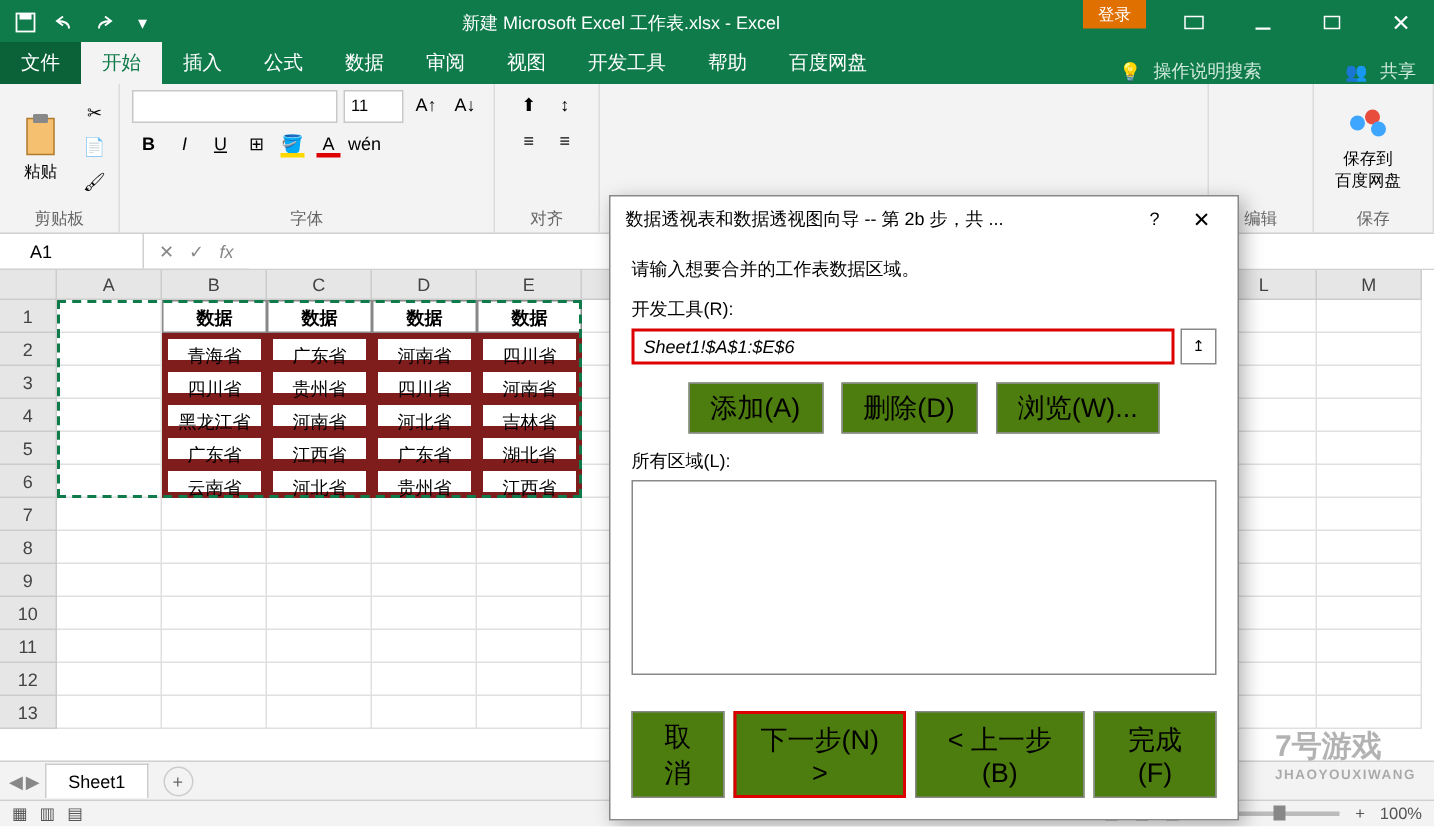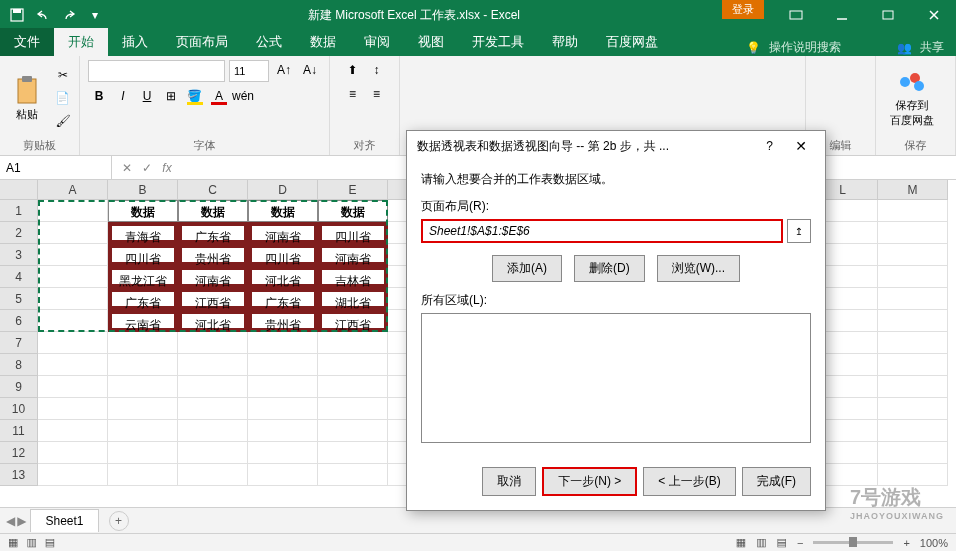--- a/index.html
+++ b/index.html
@@ -30,21 +30,21 @@
 .rgroup .label { text-align: center; font-size: 11px; color: #666; padding-top: 2px; }
 .big-btn { display: flex; flex-direction: column; align-items: center; gap: 2px; padding: 4px 6px; }
 .big-btn .txt { font-size: 11px; }
 .mini-col { display: flex; flex-direction: column; gap: 3px; }
 .font-select { height: 22px; border: 1px solid #c8c8c8; background: #fff; padding: 0 4px; font-size: 11px; display: flex; align-items: center; }
 .fmt-row { display: flex; gap: 2px; }
 .fmt-btn { width: 22px; height: 20px; display: flex; align-items: center; justify-content: center; border: 1px solid transparent; font-size: 12px; }
 
 
 .formula-bar { height: 24px; border-bottom: 1px solid #d0d0d0; display: flex; align-items: center; background: #fff; }
-.name-box { width: 112px; border-right: 1px solid #d0d0d0; padding: 0 6px; font-size: 12px; height: 100%; display: flex; align-items: center; }
+.name-box { width: 96px; border-right: 1px solid #d0d0d0; padding: 0 20px; font-size: 12px; height: 100%; display: flex; align-items: center; }
 .fb-btns { display: flex; gap: 2px; padding: 0 6px; color: #888; }
 .fb-btn { width: 18px; text-align: center; }
 .fb-input { flex: 1; padding: 0 6px; font-size: 12px; height: 100%; border: none; outline: none; }
 
 
 .grid-area { position: relative; background: #fff; height: 340px; overflow: hidden; }
 .col-headers { display: flex; position: absolute; top: 0; left: 0; height: 20px; }
 .corner { width: 38px; height: 20px; background: #e6e6e6; border-right: 1px solid #ccc; border-bottom: 1px solid #ccc; }
 .col-h { width: 70px; height: 20px; background: #e6e6e6; border-right: 1px solid #ccc; border-bottom: 1px solid #ccc; text-align: center; font-size: 12px; line-height: 20px; color: #444; }
 .row-headers { position: absolute; top: 20px; left: 0; }
@@ -73,21 +73,21 @@
 .dlg-title { height: 30px; display: flex; align-items: center; padding: 0 10px; font-size: 12px; }
 .dlg-title .t { flex: 1; }
 .dlg-close { width: 28px; text-align: center; font-size: 14px; }
 .dlg-body { padding: 10px 14px; font-size: 12px; }
 .dlg-body .msg { margin-bottom: 10px; }
 .dlg-body .lbl { margin-bottom: 4px; }
 .range-row { display: flex; gap: 4px; margin-bottom: 12px; }
 .range-input { flex: 1; height: 24px; border: 2px solid #d00; padding: 0 6px; font-size: 12px; display: flex; align-items: center; font-style: italic; }
 .range-btn { width: 24px; height: 24px; border: 1px solid #888; display: flex; align-items: center; justify-content: center; font-size: 10px; }
 .btn-row { display: flex; justify-content: center; gap: 12px; margin-bottom: 10px; }
-.dlg-btn { padding: 4px 14px; border: 1px solid #888; background: #e5e5e5; font-size: 12px; }
+.dlg-btn { padding: 4px 14px; border: 1px solid #888; background: #4d7c0f; font-size: 18px; }
 .list-box { height: 130px; border: 1px solid #888; background: #fff; margin-bottom: 14px; }
 .dlg-footer { display: flex; justify-content: flex-end; gap: 6px; padding: 0 14px 14px; }
 .dlg-footer .dlg-btn.hl { border: 2px solid #d00; }
 
 
 .watermark { position: absolute; right: 12px; bottom: 30px; color: rgba(0,0,0,0.3); font-size: 20px; font-weight: bold; pointer-events: none; }
 .watermark .sub { font-size: 9px; display: block; letter-spacing: 1px; }
 
 svg { display: block; }
 </style>
@@ -137,21 +137,20 @@
           <path d="M2 2 L10 10 M10 2 L2 10" stroke="#fff" stroke-width="1.5"></path>
         </svg>
       </span>
   </div>
 </div>
 
 <div class="menu-tabs">
   <div class="menu-tab file">文件</div>
   <div class="menu-tab active">开始</div>
   <div class="menu-tab">插入</div>
-  <div class="menu-tab">页面布局</div>
   <div class="menu-tab">公式</div>
   <div class="menu-tab">数据</div>
   <div class="menu-tab">审阅</div>
   <div class="menu-tab">视图</div>
   <div class="menu-tab">开发工具</div>
   <div class="menu-tab">帮助</div>
   <div class="menu-tab">百度网盘</div>
   <div class="menu-right">
     <span>💡</span>
     <span class="search-hint">操作说明搜索</span>
@@ -514,21 +513,21 @@
 </div>
 
 <div class="dialog">
   <div class="dlg-title">
     <span class="t">数据透视表和数据透视图向导 -- 第 2b 步，共 ...</span>
     <span style="margin-right:14px">?</span>
     <span class="dlg-close">✕</span>
   </div>
   <div class="dlg-body">
     <div class="msg">请输入想要合并的工作表数据区域。</div>
-    <div class="lbl">页面布局(R):</div>
+    <div class="lbl">开发工具(R):</div>
     <div class="range-row">
       <div class="range-input">Sheet1!$A$1:$E$6</div>
       <div class="range-btn">↥</div>
     </div>
     <div class="btn-row">
       <button class="dlg-btn">添加(A)</button>
       <button class="dlg-btn">删除(D)</button>
       <button class="dlg-btn">浏览(W)...</button>
     </div>
     <div class="lbl">所有区域(L):</div>

